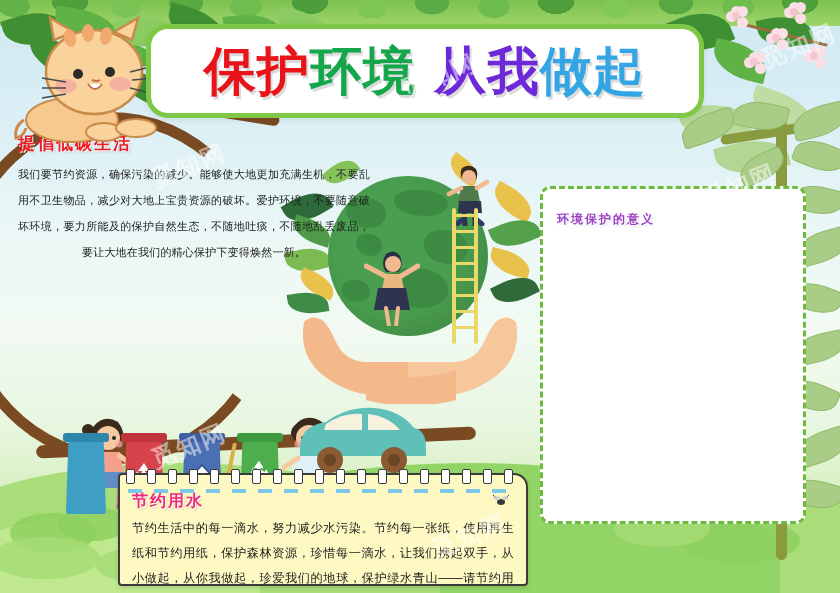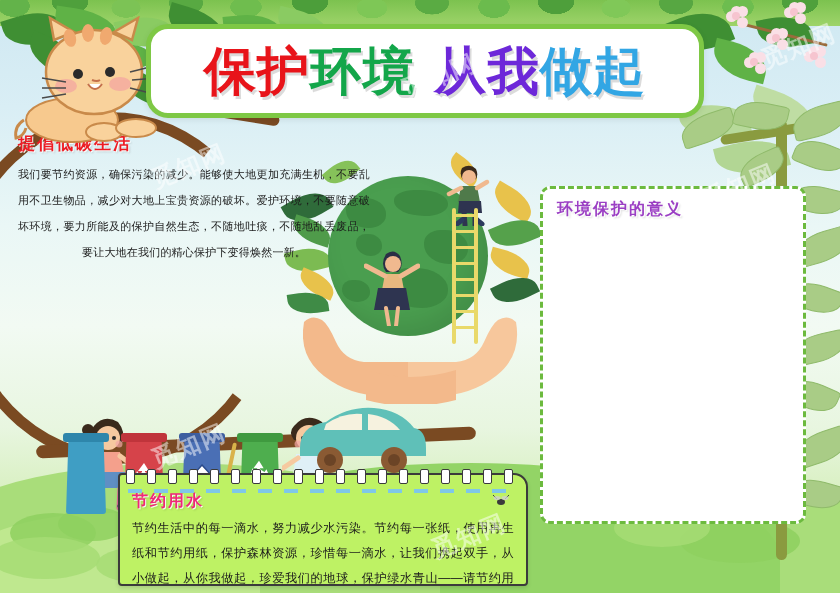--- a/index.html
+++ b/index.html
@@ -136,32 +136,32 @@
        clip-path:polygon(6% 0,94% 0,100% 100%,0 100%);}
   .binlid{position:absolute;width:46px;height:9px;border-radius:3px;}
   .car{position:absolute;left:296px;top:400px;width:130px;height:74px;z-index:6;}
 
   
   .rightpanel{
     position:absolute;left:540px;top:186px;width:266px;height:338px;
     background:#ffffff;border:3px dashed #6cba3e;border-radius:10px;
     z-index:5;padding:8px 14px 8px 14px;box-sizing:border-box;
   }
-  .rightpanel .sec-head{font-size:16px;margin-top:2px;margin-bottom:7px;}
+  .rightpanel .sec-head{font-size:12px;margin-top:14px;margin-bottom:7px;}
   .rightpanel .body-txt{font-size:12.2px;line-height:25.5px;}
 
   
   .vine{position:absolute;z-index:4;}
   .vinestem{position:absolute;background:#8a9b3f;border-radius:8px;}
   .vleaf{position:absolute;border-radius:60% 10% 60% 10%;background:#a9cc86;border:1px solid #8fba6a;}
 
   
   .notebox{
     position:absolute;left:118px;top:473px;width:410px;height:113px;
-    background:#bef264;border:2px solid #3b3b3b;border-radius:4px 14px 4px 4px;
+    background:#fef9c3;border:2px solid #3b3b3b;border-radius:4px 14px 4px 4px;
     z-index:7;box-sizing:border-box;padding:16px 12px 6px 12px;
     box-shadow:0 2px 4px rgba(0,0,0,.12);
   }
   .rings{position:absolute;left:6px;top:-6px;right:6px;height:14px;}
   .ring{position:absolute;top:0;width:7px;height:13px;border:1.6px solid #3b3b3b;border-radius:2px;background:#fff;}
   .dashline{position:absolute;left:8px;right:8px;top:14px;height:4px;
     background:repeating-linear-gradient(90deg,#7fc7e8 0 14px,transparent 14px 26px);}
   .notebox .sec-head{font-size:16px;margin:0 0 4px 0;}
   .notebox .body-txt{font-size:12.2px;line-height:25px;}
   .bee{position:absolute;right:16px;top:20px;width:18px;height:12px;}

